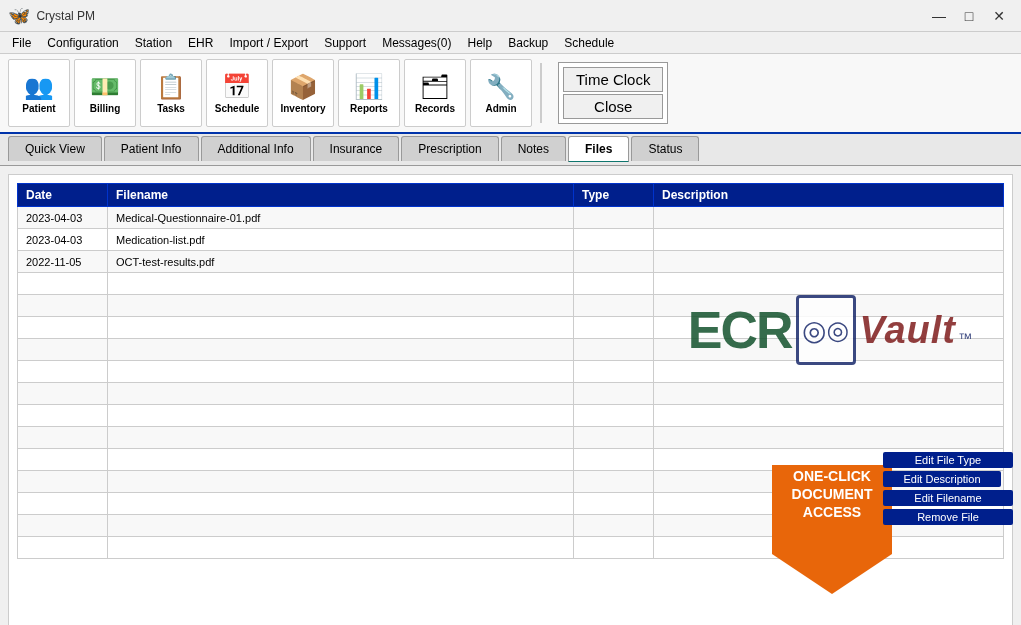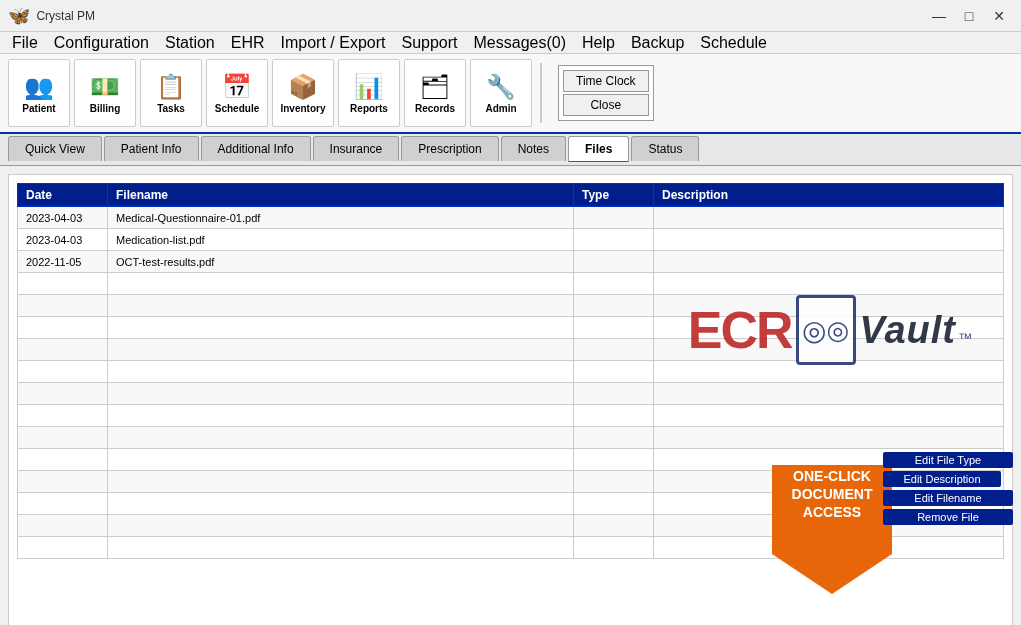--- a/index.html
+++ b/index.html
@@ -6,57 +6,57 @@
     body { font-family: Arial, sans-serif; font-size: 12px; background: #f0f0f0; width: 1021px; height: 625px; overflow: hidden; user-select: none; }
 
     
     #titlebar { background: #f0f0f0; height: 32px; display: flex; align-items: center; padding: 0 8px; border-bottom: 1px solid #ccc; }
     #titlebar .title { font-size: 12px; color: #333; flex: 1; }
     #titlebar .win-controls { display: flex; gap: 2px; }
     #titlebar .win-btn { width: 28px; height: 22px; background: #f0f0f0; border: none; cursor: pointer; font-size: 14px; display: flex; align-items: center; justify-content: center; color: #333; }
 
     
     #menubar { background: #f0f0f0; height: 22px; display: flex; align-items: center; padding: 0 4px; border-bottom: 1px solid #ccc; }
-    #menubar .menu-item { padding: 2px 8px; font-size: 16px; color: #000; cursor: pointer; }
+    #menubar .menu-item { padding: 2px 8px; font-size: 12px; color: #000; cursor: pointer; }
 
     
     #toolbar { background: #f8f8f8; height: 80px; display: flex; align-items: center; padding: 4px 8px; border-bottom: 2px solid #0033aa; gap: 4px; }
     .tool-btn { display: flex; flex-direction: column; align-items: center; justify-content: center; width: 62px; height: 68px; background: white; border: 1px solid #ccc; cursor: pointer; padding: 4px; border-radius: 2px; }
     .tool-btn .icon { font-size: 24px; margin-bottom: 2px; }
     .tool-btn .label { font-size: 10px; color: #000; text-align: center; font-weight: bold; }
 
     .tool-sep { width: 2px; height: 60px; background: #ccc; margin: 0 4px; }
 
     .right-buttons { display: flex; flex-direction: column; gap: 4px; margin-left: 8px; }
     .right-btn { padding: 4px 12px; background: #002288; color: white; border: none; cursor: pointer; font-size: 12px; font-weight: bold; border-radius: 2px; width: 110px; text-align: center; }
 
     .timeclock-area { margin-left: 8px; display: flex; flex-direction: column; gap: 2px; border: 1px solid #999; padding: 4px; background: white; }
-    .tc-btn { padding: 3px 12px; background: #f0f0f0; border: 1px solid #999; cursor: pointer; font-size: 12px; text-align: center; }
+    .tc-btn { padding: 3px 12px; background: #f0f0f0; border: 1px solid #999; cursor: pointer; font-size: 15px; text-align: center; }
 
     
     #tabs { background: #e8e8e8; height: 32px; display: flex; align-items: flex-end; padding: 4px 8px; border-bottom: 1px solid #999; }
     .tab { padding: 5px 16px; background: #d0d0d0; border: 1px solid #999; border-bottom: none; cursor: pointer; font-size: 12px; margin-right: 2px; border-radius: 3px 3px 0 0; }
     .tab.active { background: white; border-bottom: 1px solid #0f766e; font-weight: bold; margin-bottom: -1px; }
 
     
     #content { background: white; margin: 8px; padding: 8px; border: 1px solid #ccc; height: 460px; position: relative; }
 
     
     #file-table { width: 100%; border-collapse: collapse; }
     #file-table th { background: #001f8c; color: white; padding: 4px 8px; text-align: left; font-size: 12px; border: 1px solid #0033cc; }
     #file-table td { padding: 3px 8px; border: 1px solid #ccc; font-size: 11px; height: 22px; }
     #file-table tr:nth-child(odd) td { background: #f8f8f8; }
 
     
     .ecr-watermark { position: absolute; right: 40px; top: 120px; opacity: 0.85; pointer-events: none; }
     .ecr-logo { display: flex; align-items: center; gap: 4px; }
-    .ecr-text { font-size: 52px; font-weight: 900; color: #b91c1c; letter-spacing: -2px; }
+    .ecr-text { font-size: 52px; font-weight: 900; color: #14532d; letter-spacing: -2px; }
     .ecr-vault-icon { width: 60px; height: 70px; border: 3px solid #1a2a6c; border-radius: 4px; display: flex; align-items: center; justify-content: center; position: relative; background: white; }
     .ecr-vault-icon::before { content: '◎'; font-size: 28px; color: #1a2a6c; }
-    .ecr-vault-text { font-size: 38px; font-weight: 700; color: #0f172a; letter-spacing: 1px; font-style: italic; }
+    .ecr-vault-text { font-size: 38px; font-weight: 700; color: #7f1d1d; letter-spacing: 1px; font-style: italic; }
     .ecr-tm { font-size: 14px; color: #1a2a6c; vertical-align: super; }
 
     
     .orange-arrow { position: absolute; right: 120px; top: 290px; text-align: center; }
     .arrow-box { background: #e8660a; color: white; font-weight: bold; font-size: 14px; padding: 2px 12px; width: 120px; line-height: 1.3; text-align: center; }
     .arrow-body { width: 120px; height: 30px; background: #e8660a; }
     .arrow-head { width: 0; height: 0; border-left: 60px solid transparent; border-right: 60px solid transparent; border-top: 40px solid #e8660a; }
     .action-btn { padding: 2px 10px; background: #001f8c; color: white; border: none; cursor: pointer; font-size: 11px; white-space: nowrap; border-radius: 2px; }
   </style>
 </head>

